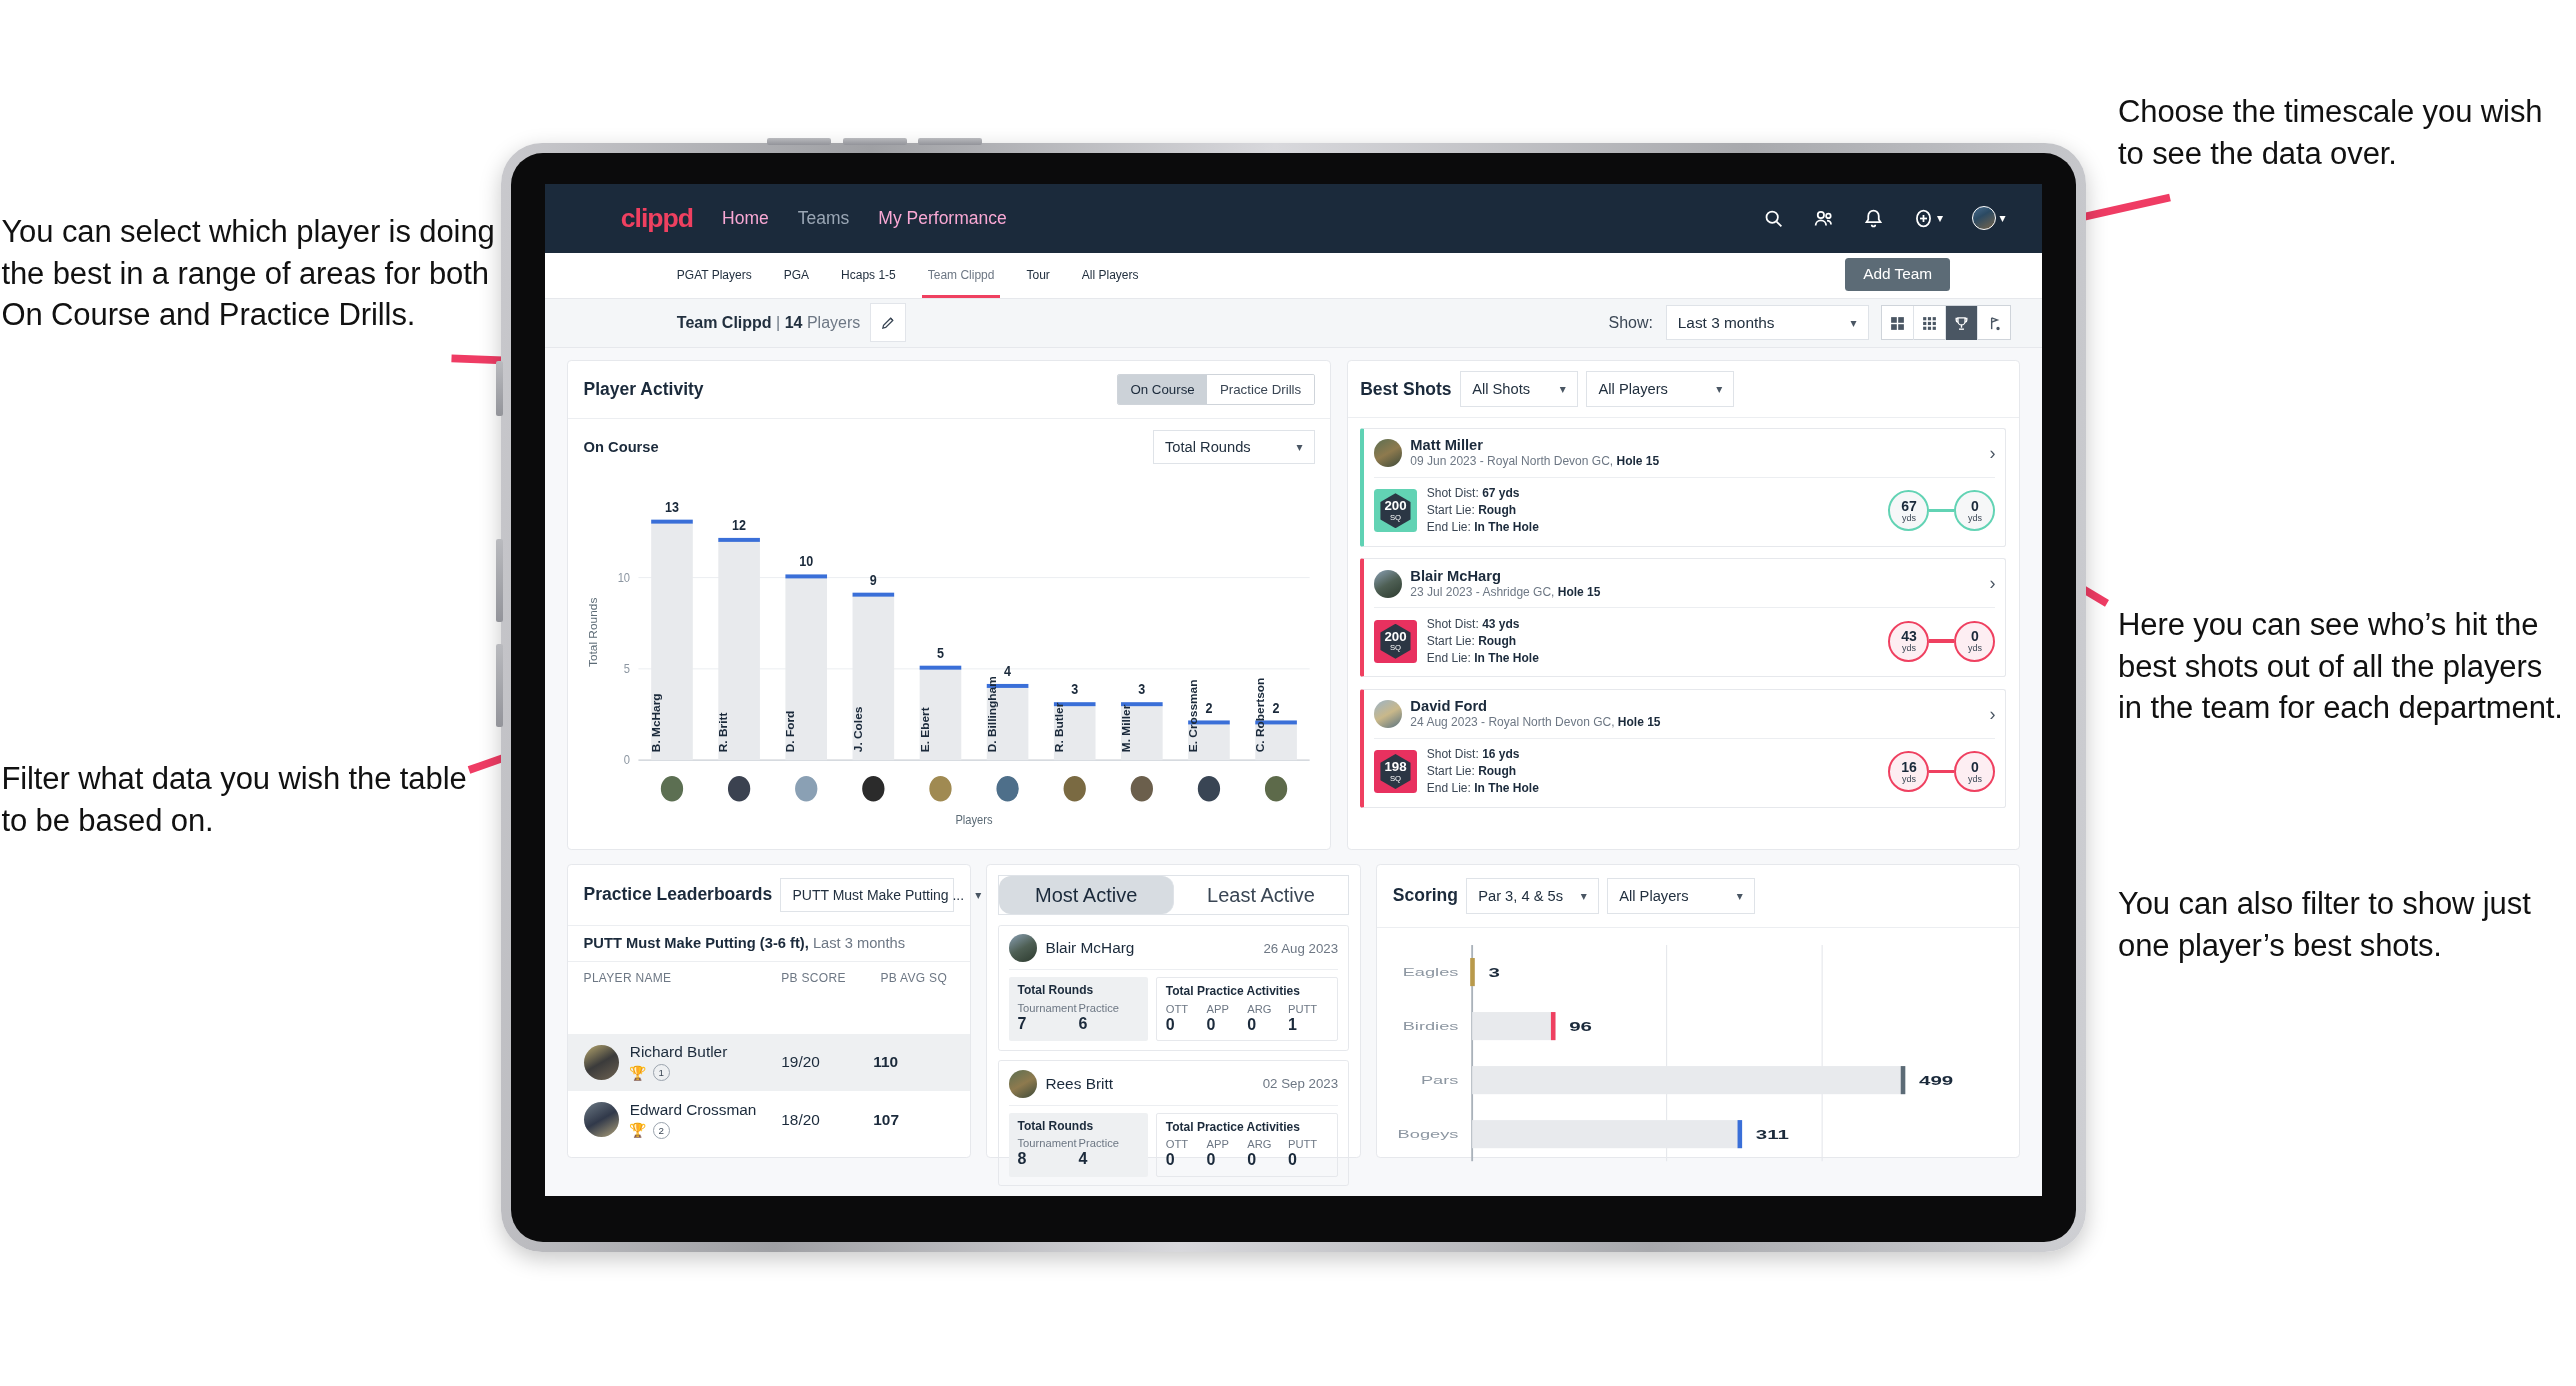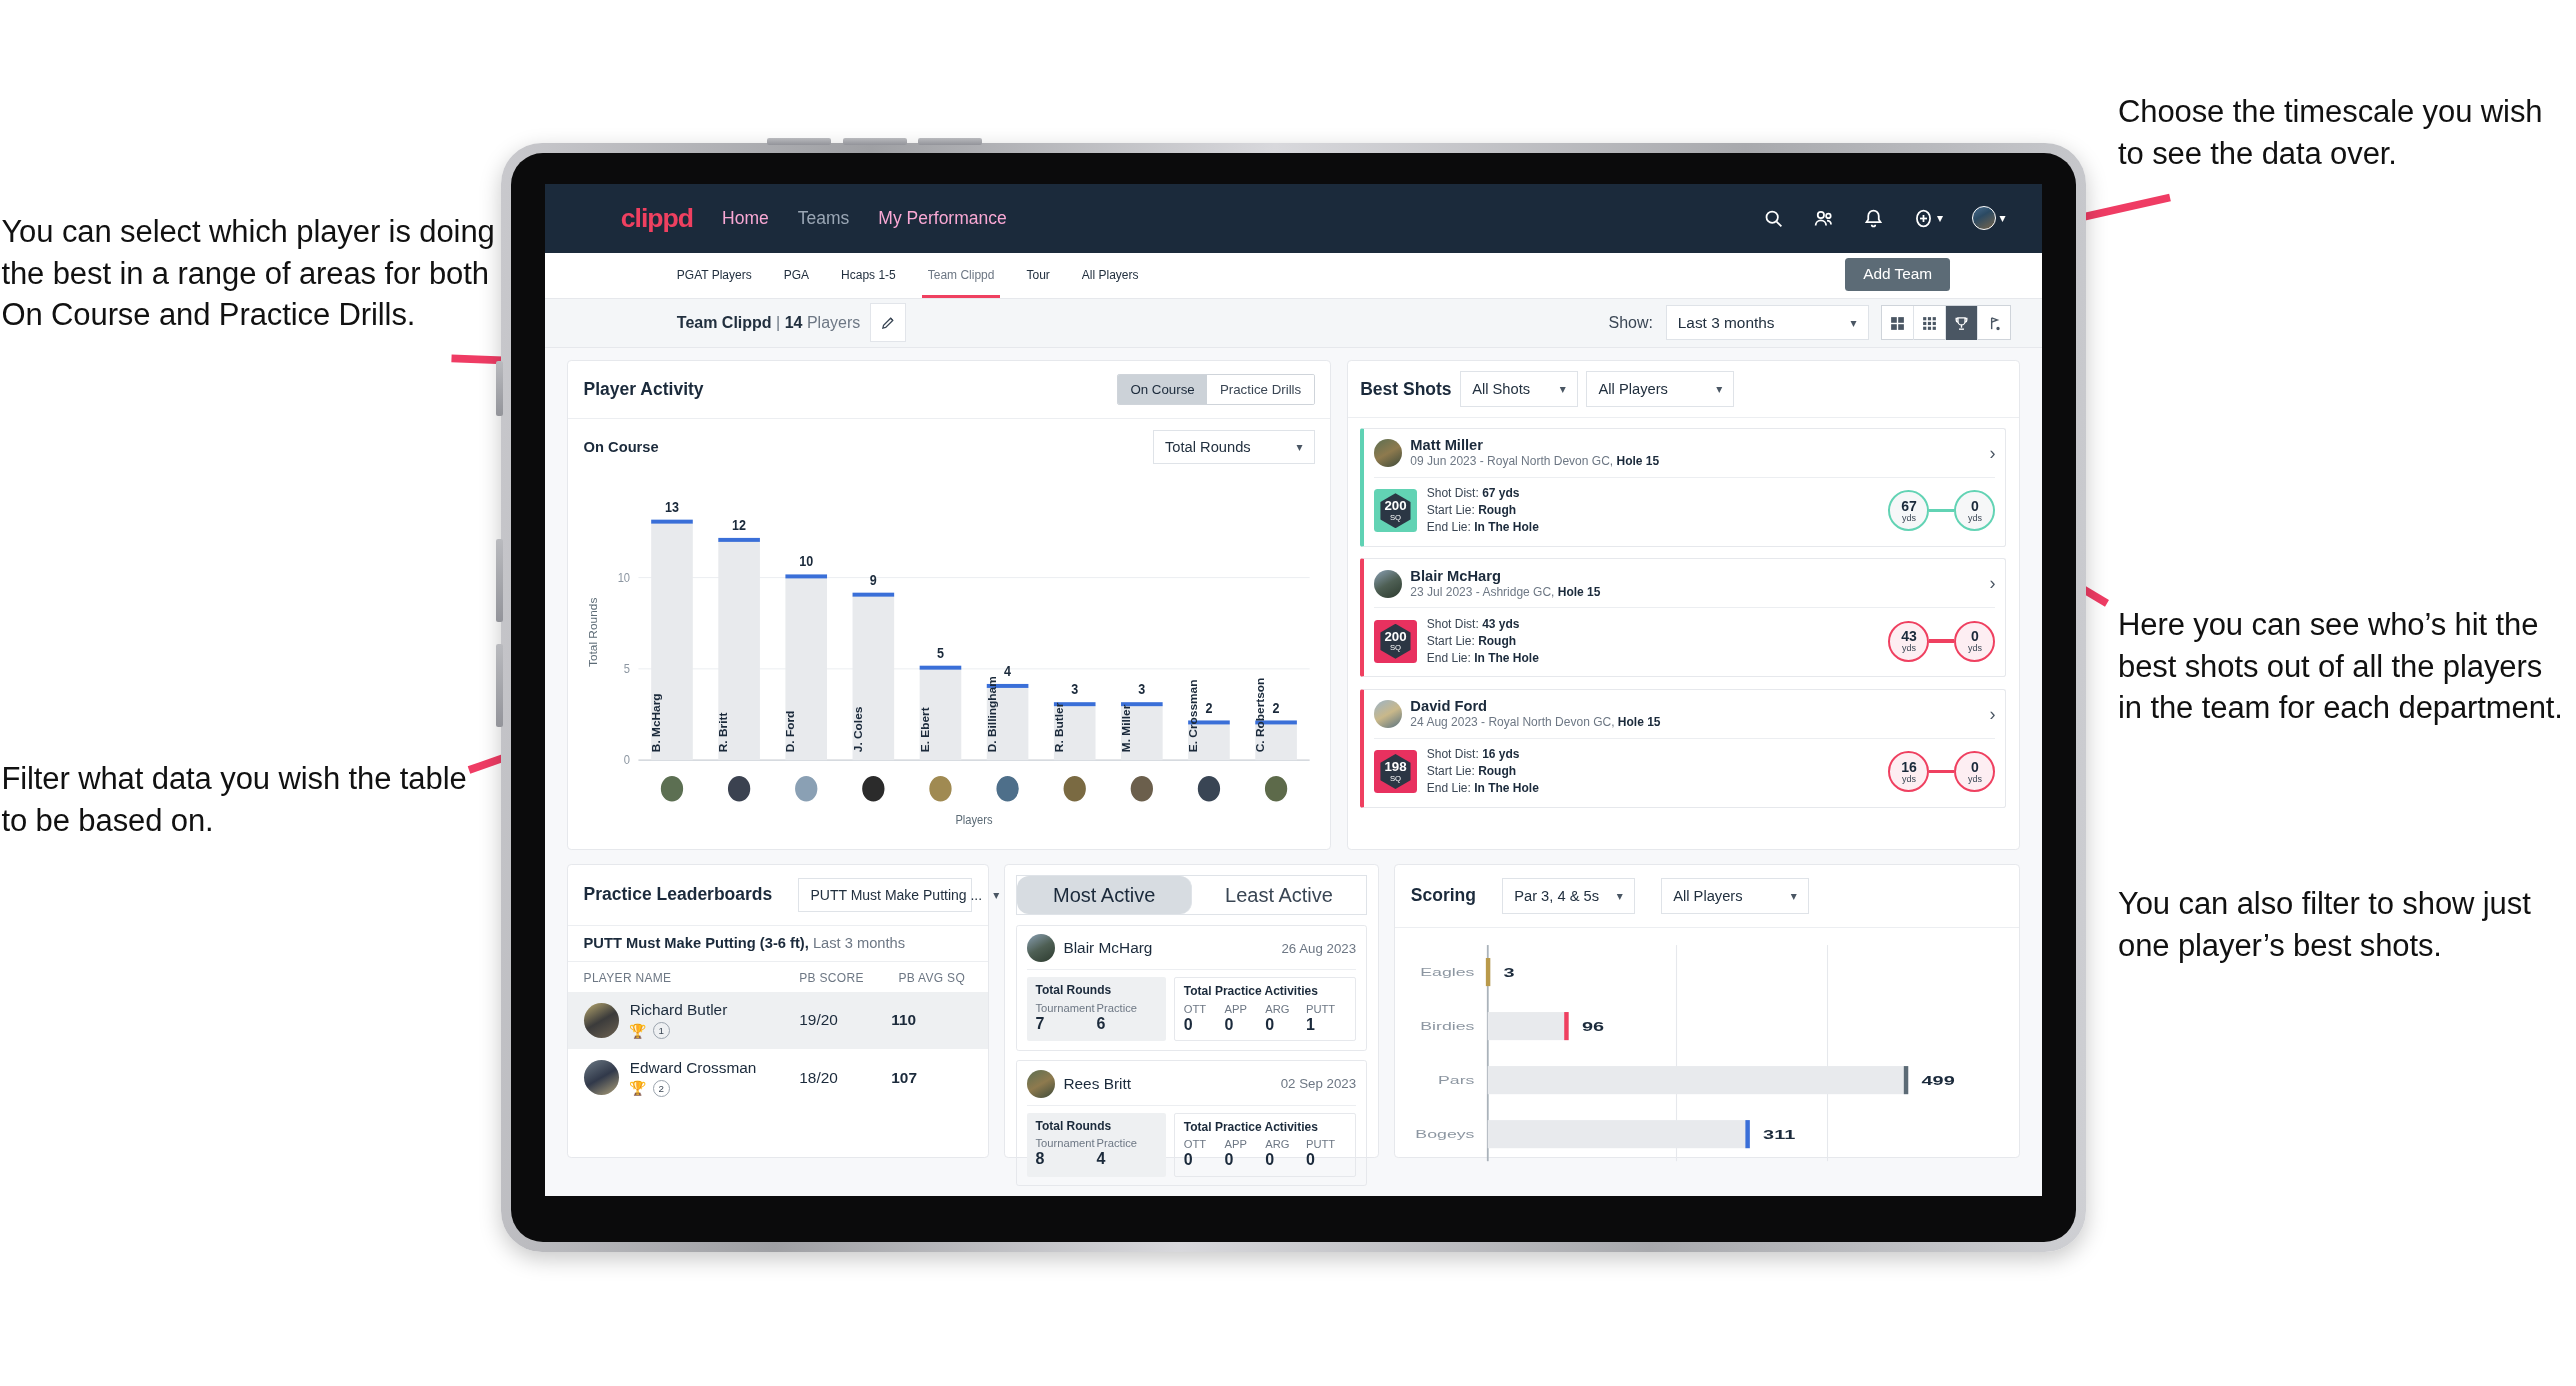--- a/index.html
+++ b/index.html
@@ -130,21 +130,21 @@
   .vbtn svg { width: 17px; height: 17px; }
 
   
   .content { padding: 12.6px 22.4px 0 22.4px; }
   .row1 { display: flex; gap: 15.4px; }
   .row2 { display: flex; gap: 15.4px; margin-top: 14px; }
   .card {
     background:#fff; border:0.7px solid #e6e8ec; border-radius: 4.2px;
   }
   .card-head {
-    display:flex; align-items:center; padding: 12.6px 15.4px; gap: 26px;
+    display:flex; align-items:center; padding: 12.6px 15.4px; gap: 8px;
     border-bottom:0.7px solid #eceef1;
   }
   .card-title { font-size: 17.5px; font-weight: 700; color:#1b2a3b; white-space: nowrap; }
 
   
   #player-activity { flex: 0 0 764px; height: 490px; display:flex; flex-direction:column; }
   .seg {
     margin-left:auto; display:flex; border:0.7px solid #cfd4da; height: 31px; border-radius:2.1px; overflow:hidden;
   }
   .seg-btn {
@@ -217,21 +217,21 @@
   .lb-sel { margin-left:auto; width: 174px; height: 34px; font-size: 14px; }
   .lb-sub { padding: 9.8px 15.4px; font-size: 14.7px; color:#6d7784; border-bottom:0.7px solid #eceef1; }
   .lb-sub b { color:#1b2a3b; font-weight:700; }
   .lb-head {
     display:flex; padding: 8.4px 15.4px 7px 15.4px; font-size: 12px; color:#6d7784; letter-spacing:0.3px;
   }
   .lb-head .c1 { flex:1; }
   .lb-head .c2 { width: 92px; text-align:left; }
   .lb-head .c3 { width: 81px; text-align:center; }
   .lb-row { display:flex; align-items:center; padding: 9.8px 15.4px; }
-  .lb-row.hl { background:#eef0f2; }
+  .lb-row.hl { background:#eef0f2;margin-top:42px; }
   .lbav { width: 35px; height: 35px; border-radius:50%; flex:0 0 35px; margin-right: 11.2px; }
   .lbav.a { background: linear-gradient(150deg,#b9a96f,#3b3b3b,#6e6352); }
   .lbav.b { background: linear-gradient(150deg,#6d7a85,#31394a,#b0a27a); }
   .lb-nm { flex:1; }
   .lb-nm .n { font-size: 15.4px; color:#1b2a3b; }
   .lb-tr { display:flex; align-items:center; gap:5.6px; margin-top:2.8px; }
   .trophy { font-size: 14px; }
   .trophy.gold { color:#b99a4b; }
   .trophy.silver { color:#b9bec4; }
   .rankbadge {

